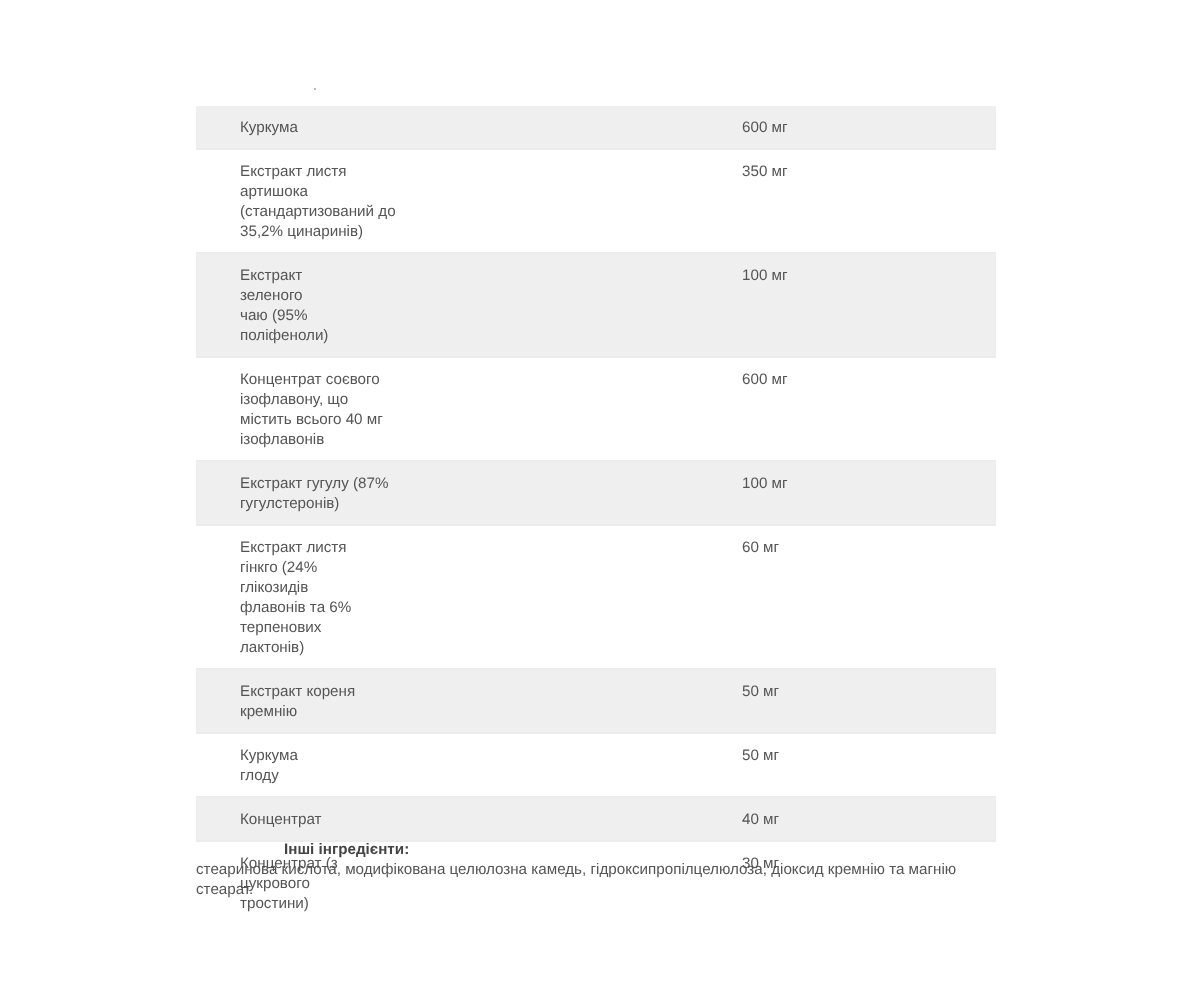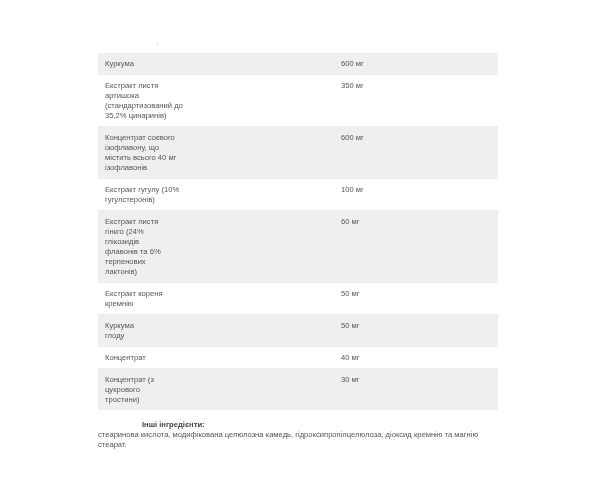--- a/index.html
+++ b/index.html
@@ -7,21 +7,21 @@
     width: 600px; height: 500px; position: relative; overflow: hidden;
     font-family: "Liberation Sans", "DejaVu Sans", sans-serif;
     color: #555555;
   }
   .dot { position: absolute; left: 157px; top: 44px; width: 1px; height: 1px; background: #bbbbbb; }
   table.facts {
     position: absolute; left: 98px; top: 53px; width: 400px;
     border-collapse: collapse; font-size: 7.6px; line-height: 10px;
   }
   table.facts td {
-    vertical-align: top; padding: 6px 6px 5px 7px; border-bottom: 1px solid #ececec;
+    vertical-align: top; padding: 6px 6px 5px 22px; border-bottom: 1px solid #ececec;
   }
   table.facts td.name { width: 223px; }
   table.facts td.name span { display: inline-block; max-width: 78px; }
   table.facts tr:nth-child(odd) td { background: #efefef; }
   table.facts tr:nth-child(even) td { background: #ffffff; }
   .other { position: absolute; left: 98px; top: 420px; width: 390px; font-size: 7.6px; line-height: 10px; color: #555; }
   .other .label { font-weight: bold; color: #444; padding-left: 44px; }
 </style>
 </head>
 <body>
@@ -32,25 +32,29 @@
   <tbody>
     <tr>
       <td class="name"><span style="max-width:none">Куркума</span></td>
       <td>600 мг</td>
     </tr>
     <tr>
       <td class="name"><span style="max-width:80px">Екстракт листя артишока (стандартизований до 35,2% цинаринів)</span></td>
       <td>350 мг</td>
     </tr>
     <tr>
+      <td class="name"><span style="max-width:40px">Екстракт зеленого чаю (95% поліфеноли)</span></td>
+      <td>100 мг</td>
+    </tr>
+    <tr>
       <td class="name"><span style="max-width:76px">Концентрат соєвого ізофлавону, що містить всього 40 мг ізофлавонів</span></td>
       <td>600 мг</td>
     </tr>
     <tr>
-      <td class="name"><span style="max-width:82px">Екстракт гугулу (10% гугулстеронів)</span></td>
+      <td class="name"><span style="max-width:82px">Екстракт гугулу (87% гугулстеронів)</span></td>
       <td>100 мг</td>
     </tr>
     <tr>
       <td class="name"><span style="max-width:58px">Екстракт листя гінкго (24% глікозидів флавонів та 6% терпенових лактонів)</span></td>
       <td>60 мг</td>
     </tr>
     <tr>
       <td class="name"><span style="max-width:68px">Екстракт кореня кремнію</span></td>
       <td>50 мг</td>
     </tr>

